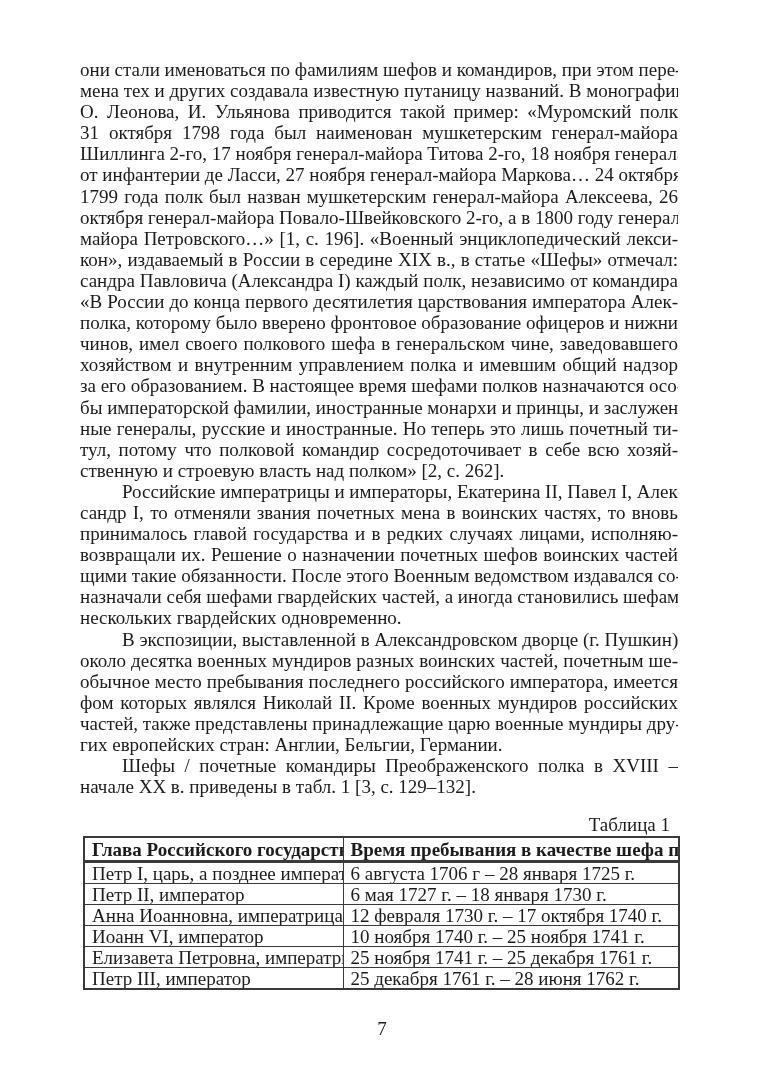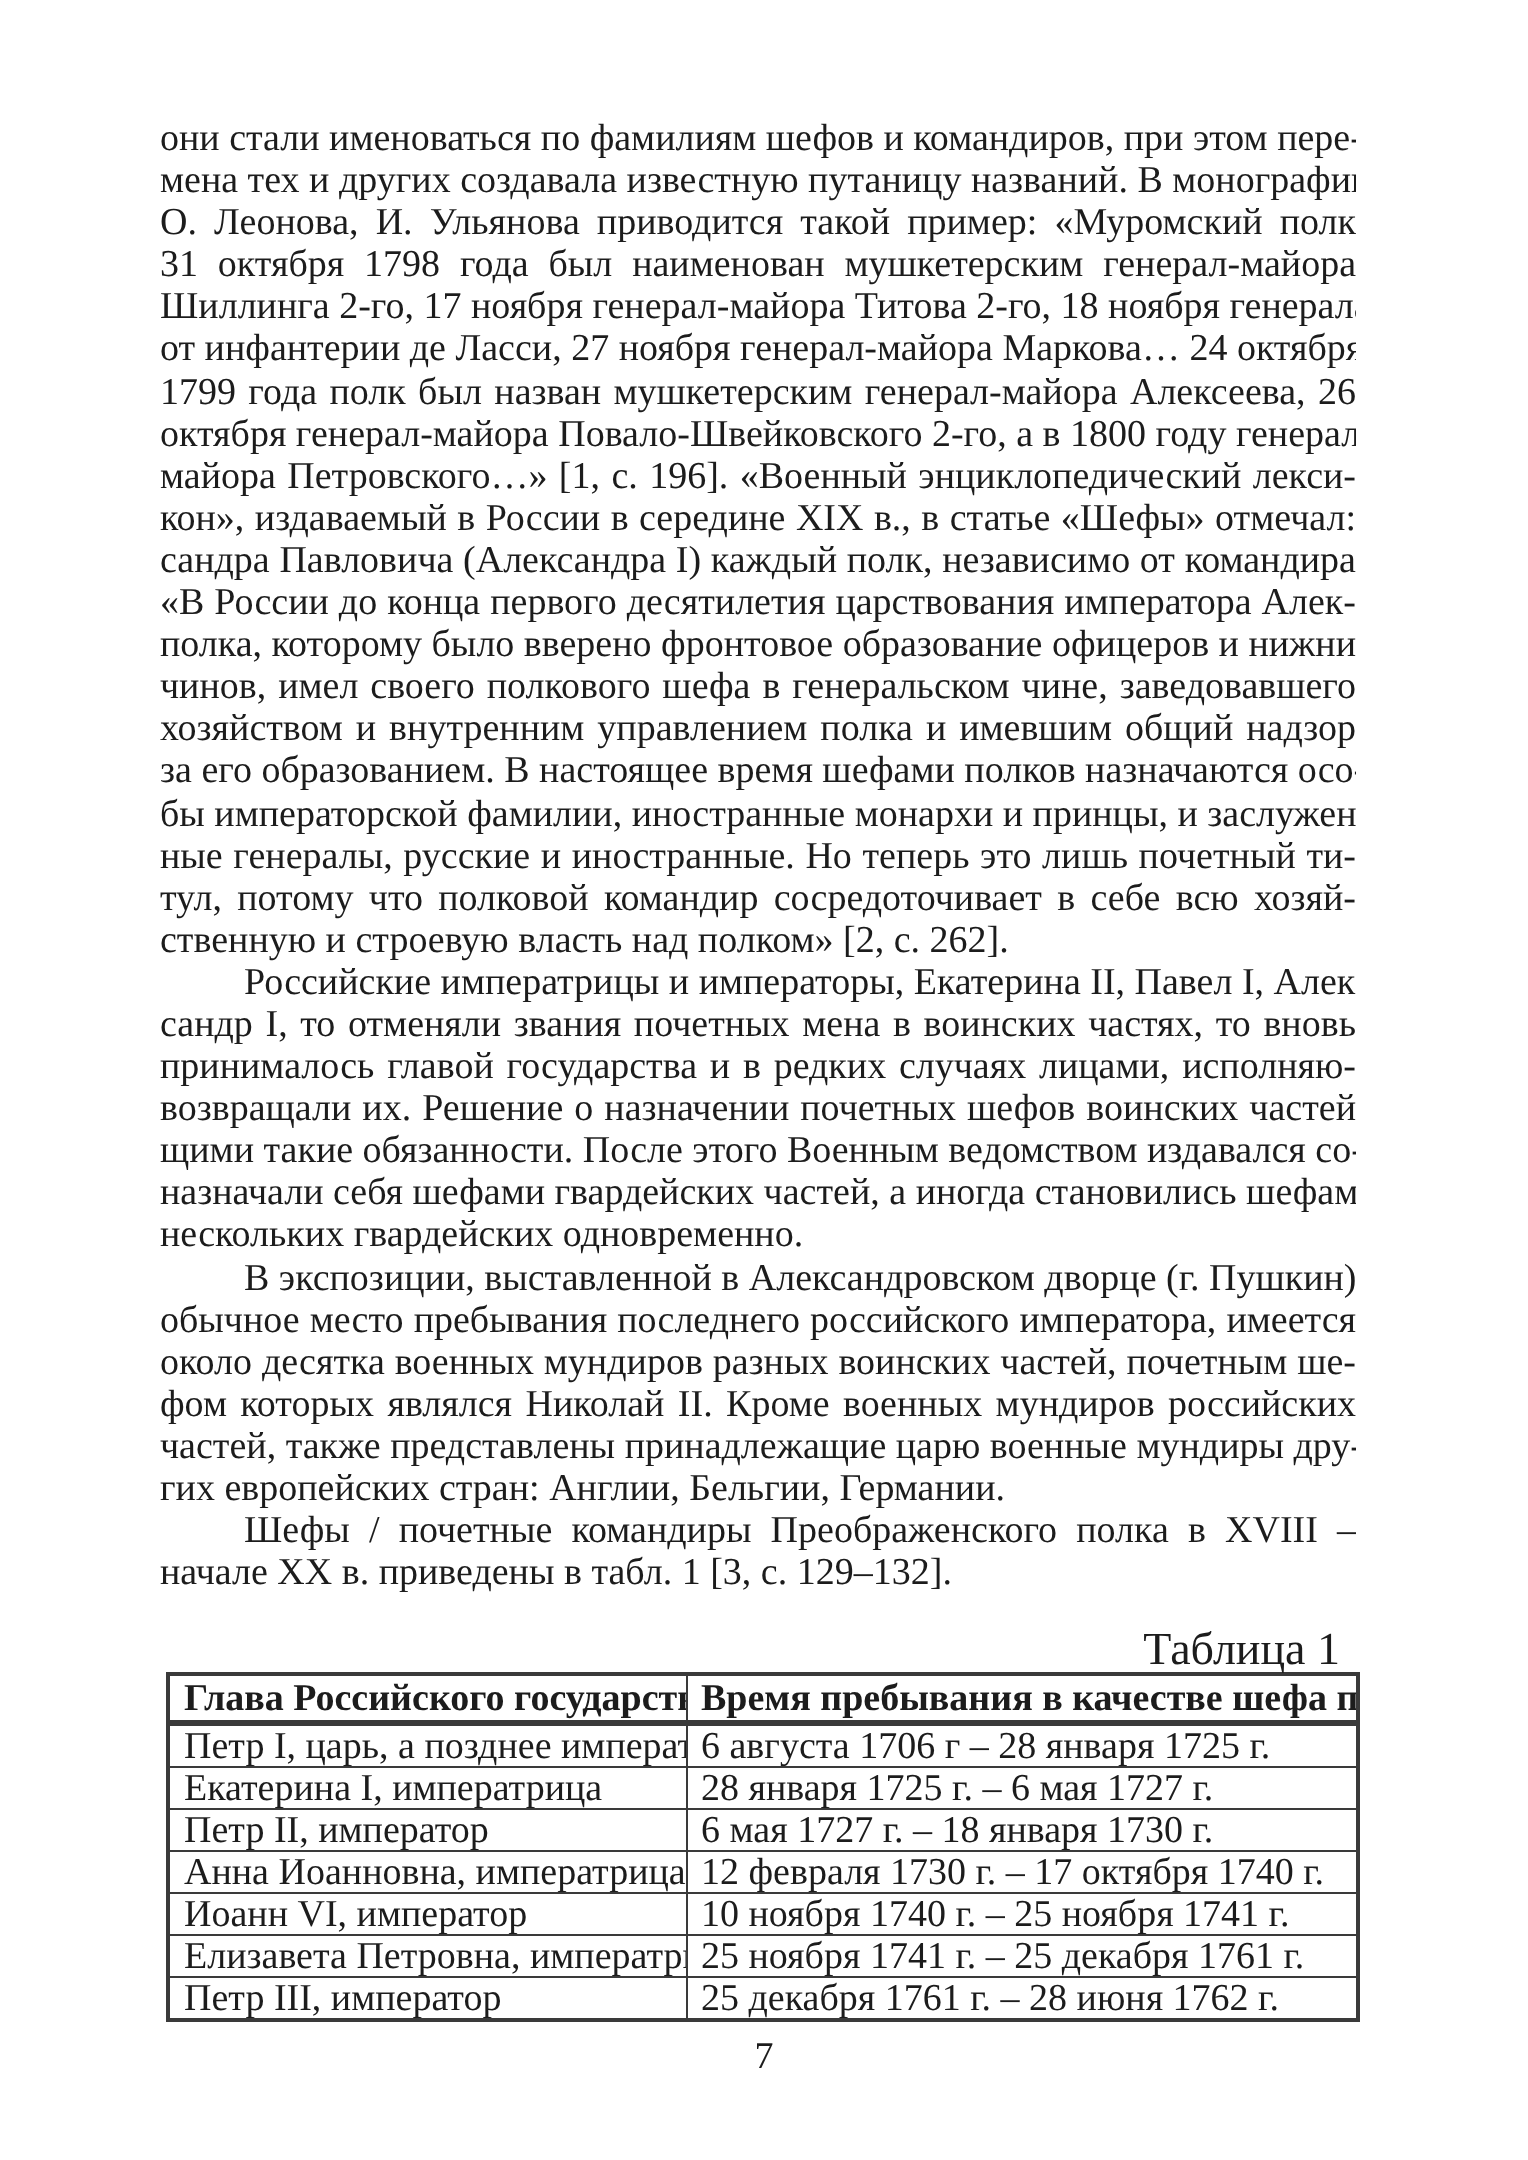--- a/index.html
+++ b/index.html
@@ -33,21 +33,21 @@
   }
   .line.last {
     text-align: center;
     text-align-last: left;
   }
   .line.indent {
     padding-left: 42px;
   }
   .table-caption {
     margin-top: 19px;
-    font-size: 23px;
+    font-size: 19px;
     line-height: 18px;
     text-align: right;
     padding-right: 8px;
   }
   table.shef-table {
     border-collapse: collapse;
     width: 595px;
     margin-left: 3px;
     margin-top: 2px;
     table-layout: fixed;
@@ -114,22 +114,22 @@
         <div class="line">тул, потому что полковой командир сосредоточивает в себе всю хозяй-</div>
         <div class="line last">ственную и строевую власть над полком» [2, с. 262].</div>
         <div class="line indent">Российские императрицы и императоры, Екатерина II, Павел I, Алек-</div>
         <div class="line">сандр I, то отменяли звания почетных мена в воинских частях, то вновь</div>
         <div class="line">принималось главой государства и в редких случаях лицами, исполняю-</div>
         <div class="line">возвращали их. Решение о назначении почетных шефов воинских частей</div>
         <div class="line">щими такие обязанности. После этого Военным ведомством издавался со-</div>
         <div class="line">назначали себя шефами гвардейских частей, а иногда становились шефами</div>
         <div class="line last">нескольких гвардейских одновременно.</div>
         <div class="line indent">В экспозиции, выставленной в Александровском дворце (г. Пушкин),</div>
+        <div class="line">около десятка военных мундиров разных воинских частей, почетным ше-</div>
         <div class="line">обычное место пребывания последнего российского императора, имеется</div>
-        <div class="line">около десятка военных мундиров разных воинских частей, почетным ше-</div>
         <div class="line">фом которых являлся Николай II. Кроме военных мундиров российских</div>
         <div class="line">частей, также представлены принадлежащие царю военные мундиры дру-</div>
         <div class="line last">гих европейских стран: Англии, Бельгии, Германии.</div>
         <div class="line indent">Шефы / почетные командиры Преображенского полка в XVIII –</div>
         <div class="line last">начале XX в. приведены в табл. 1 [3, с. 129–132].</div>
       </div>
     <div class="table-caption">Таблица 1</div>
     <table class="shef-table">
       <colgroup>
           <col class="c1">
@@ -138,24 +138,20 @@
       <thead>
           <tr>
             <th>Глава Российского государства</th>
             <th>Время пребывания в качестве шефа полка</th>
           </tr>
         </thead>
       <tbody>
           <tr>
             <td>Петр I, царь, а позднее император</td>
             <td>6 августа 1706 г – 28 января 1725 г.</td>
-          </tr>
-          <tr>
-            <td>Екатерина I, императрица</td>
-            <td>28 января 1725 г. – 6 мая 1727 г.</td>
           </tr>
           <tr>
             <td>Петр II, император</td>
             <td>6 мая 1727 г. – 18 января 1730 г.</td>
           </tr>
           <tr>
             <td>Анна Иоанновна, императрица</td>
             <td>12 февраля 1730 г. – 17 октября 1740 г.</td>
           </tr>
           <tr>

